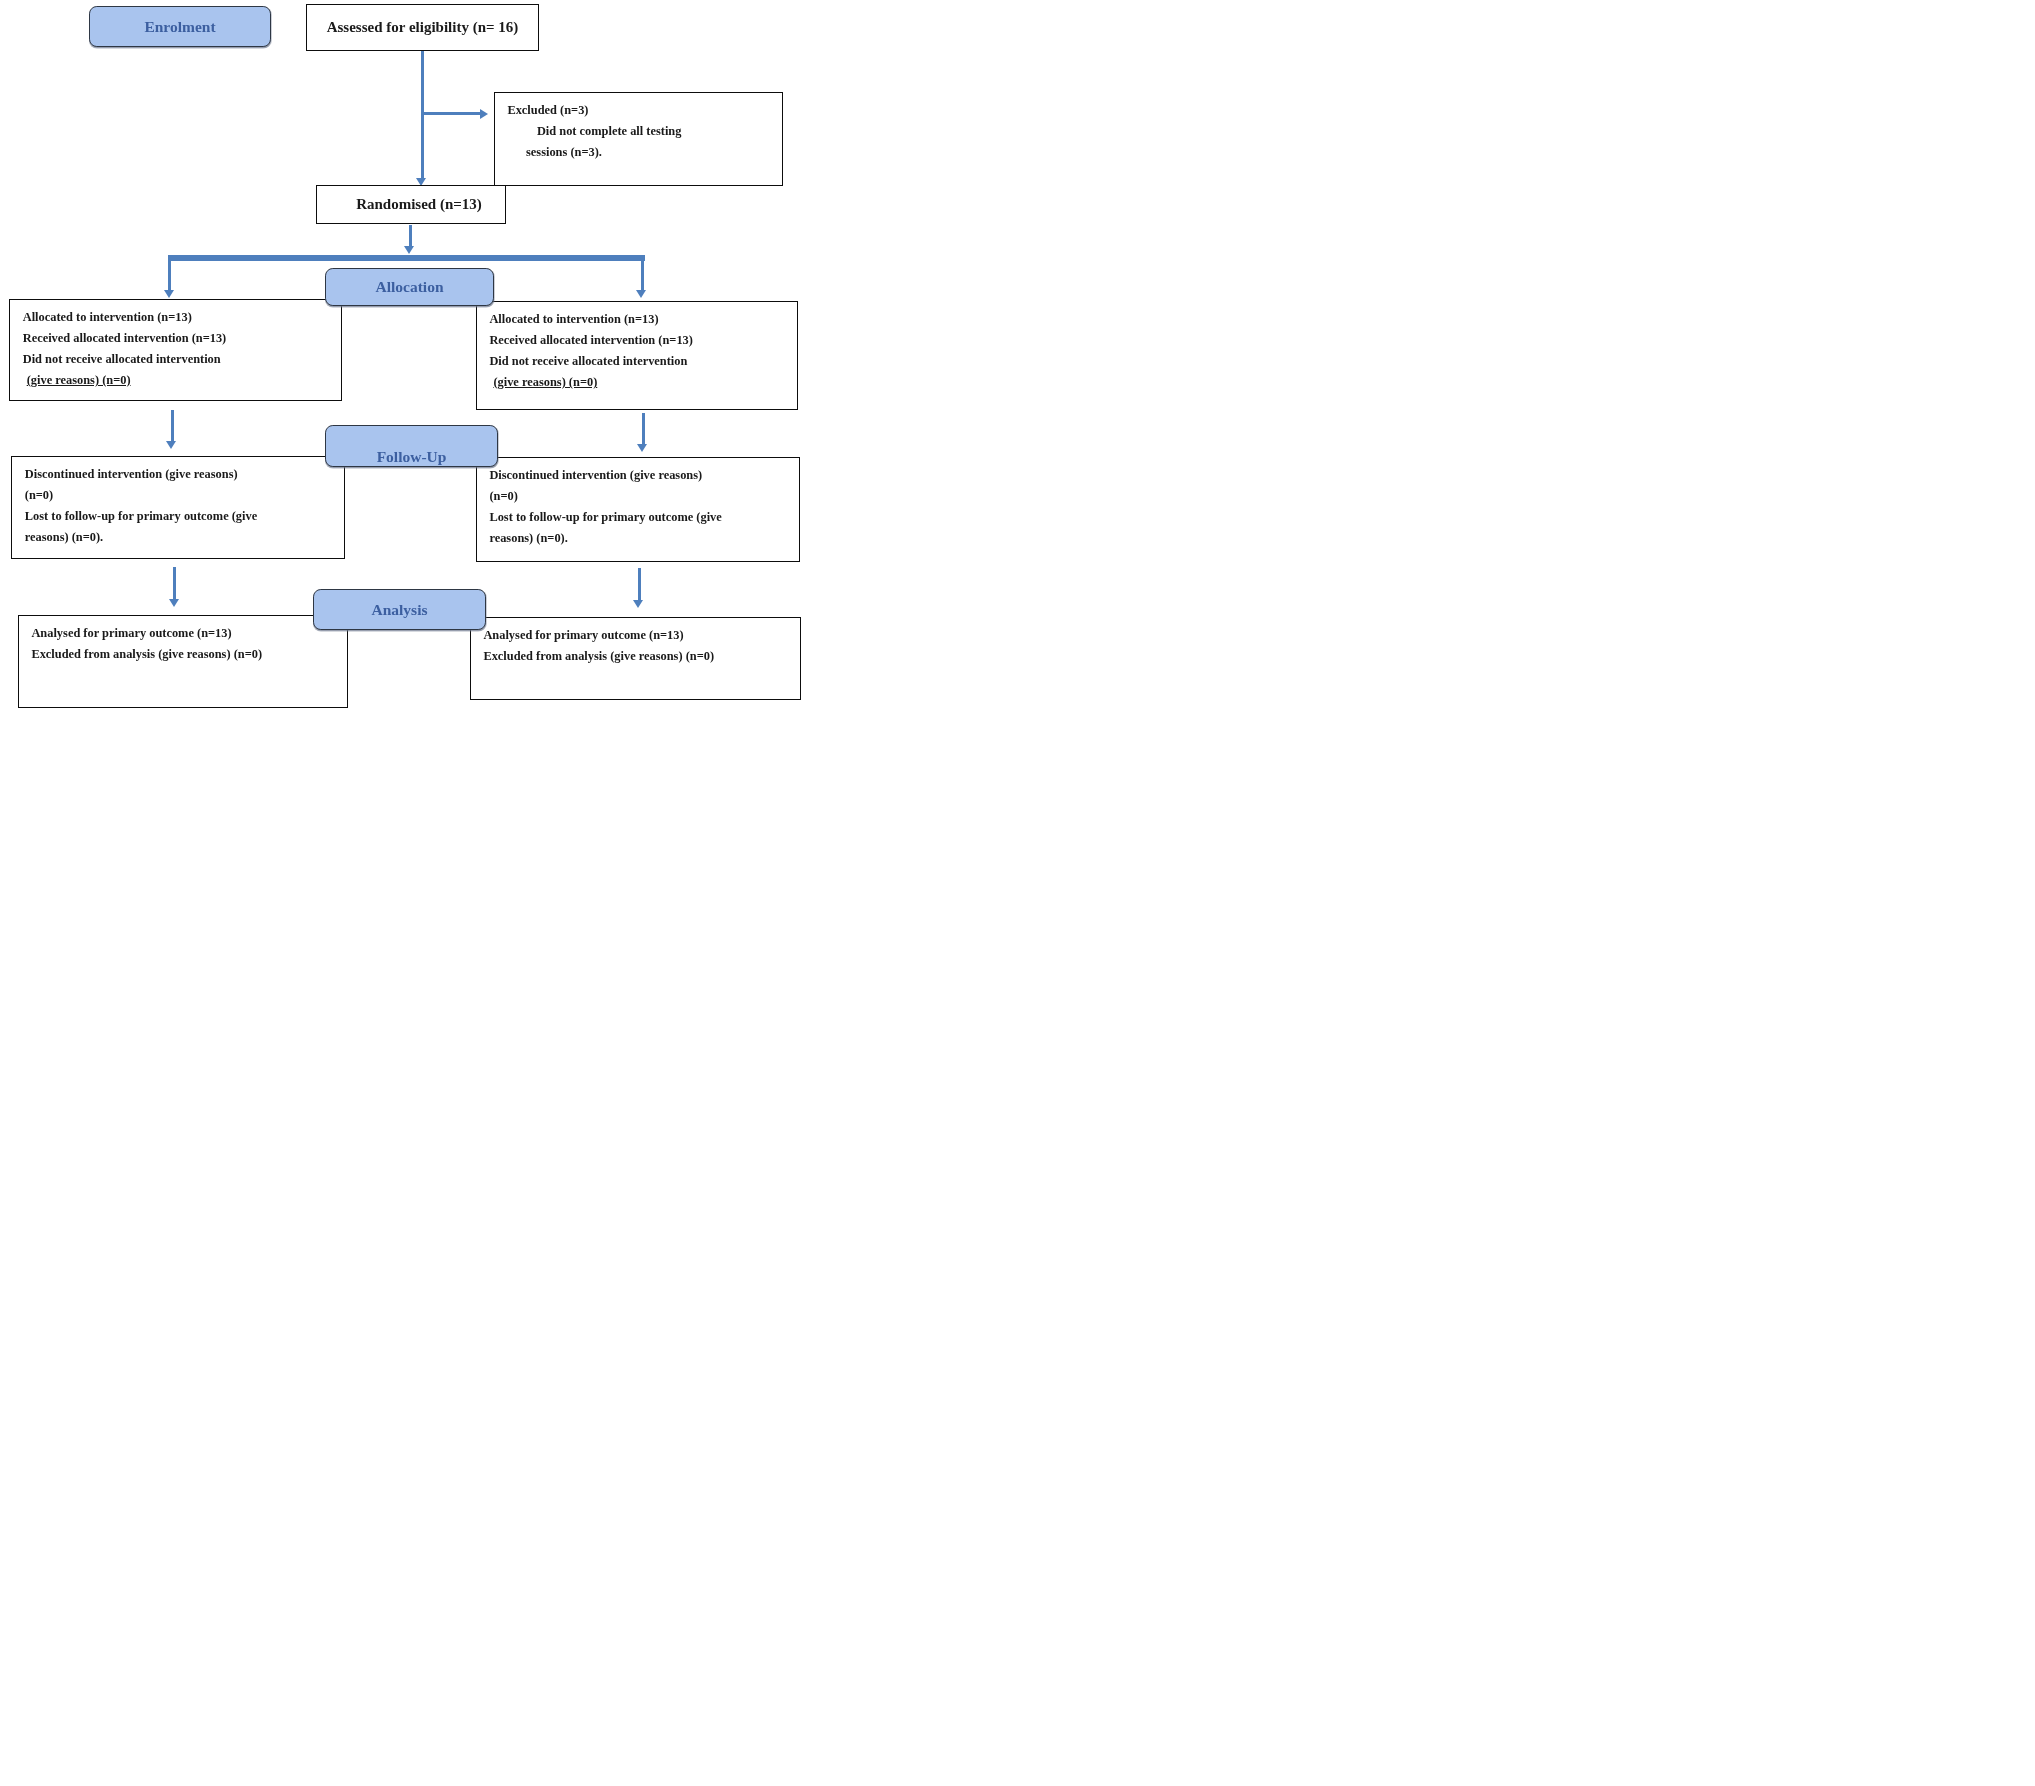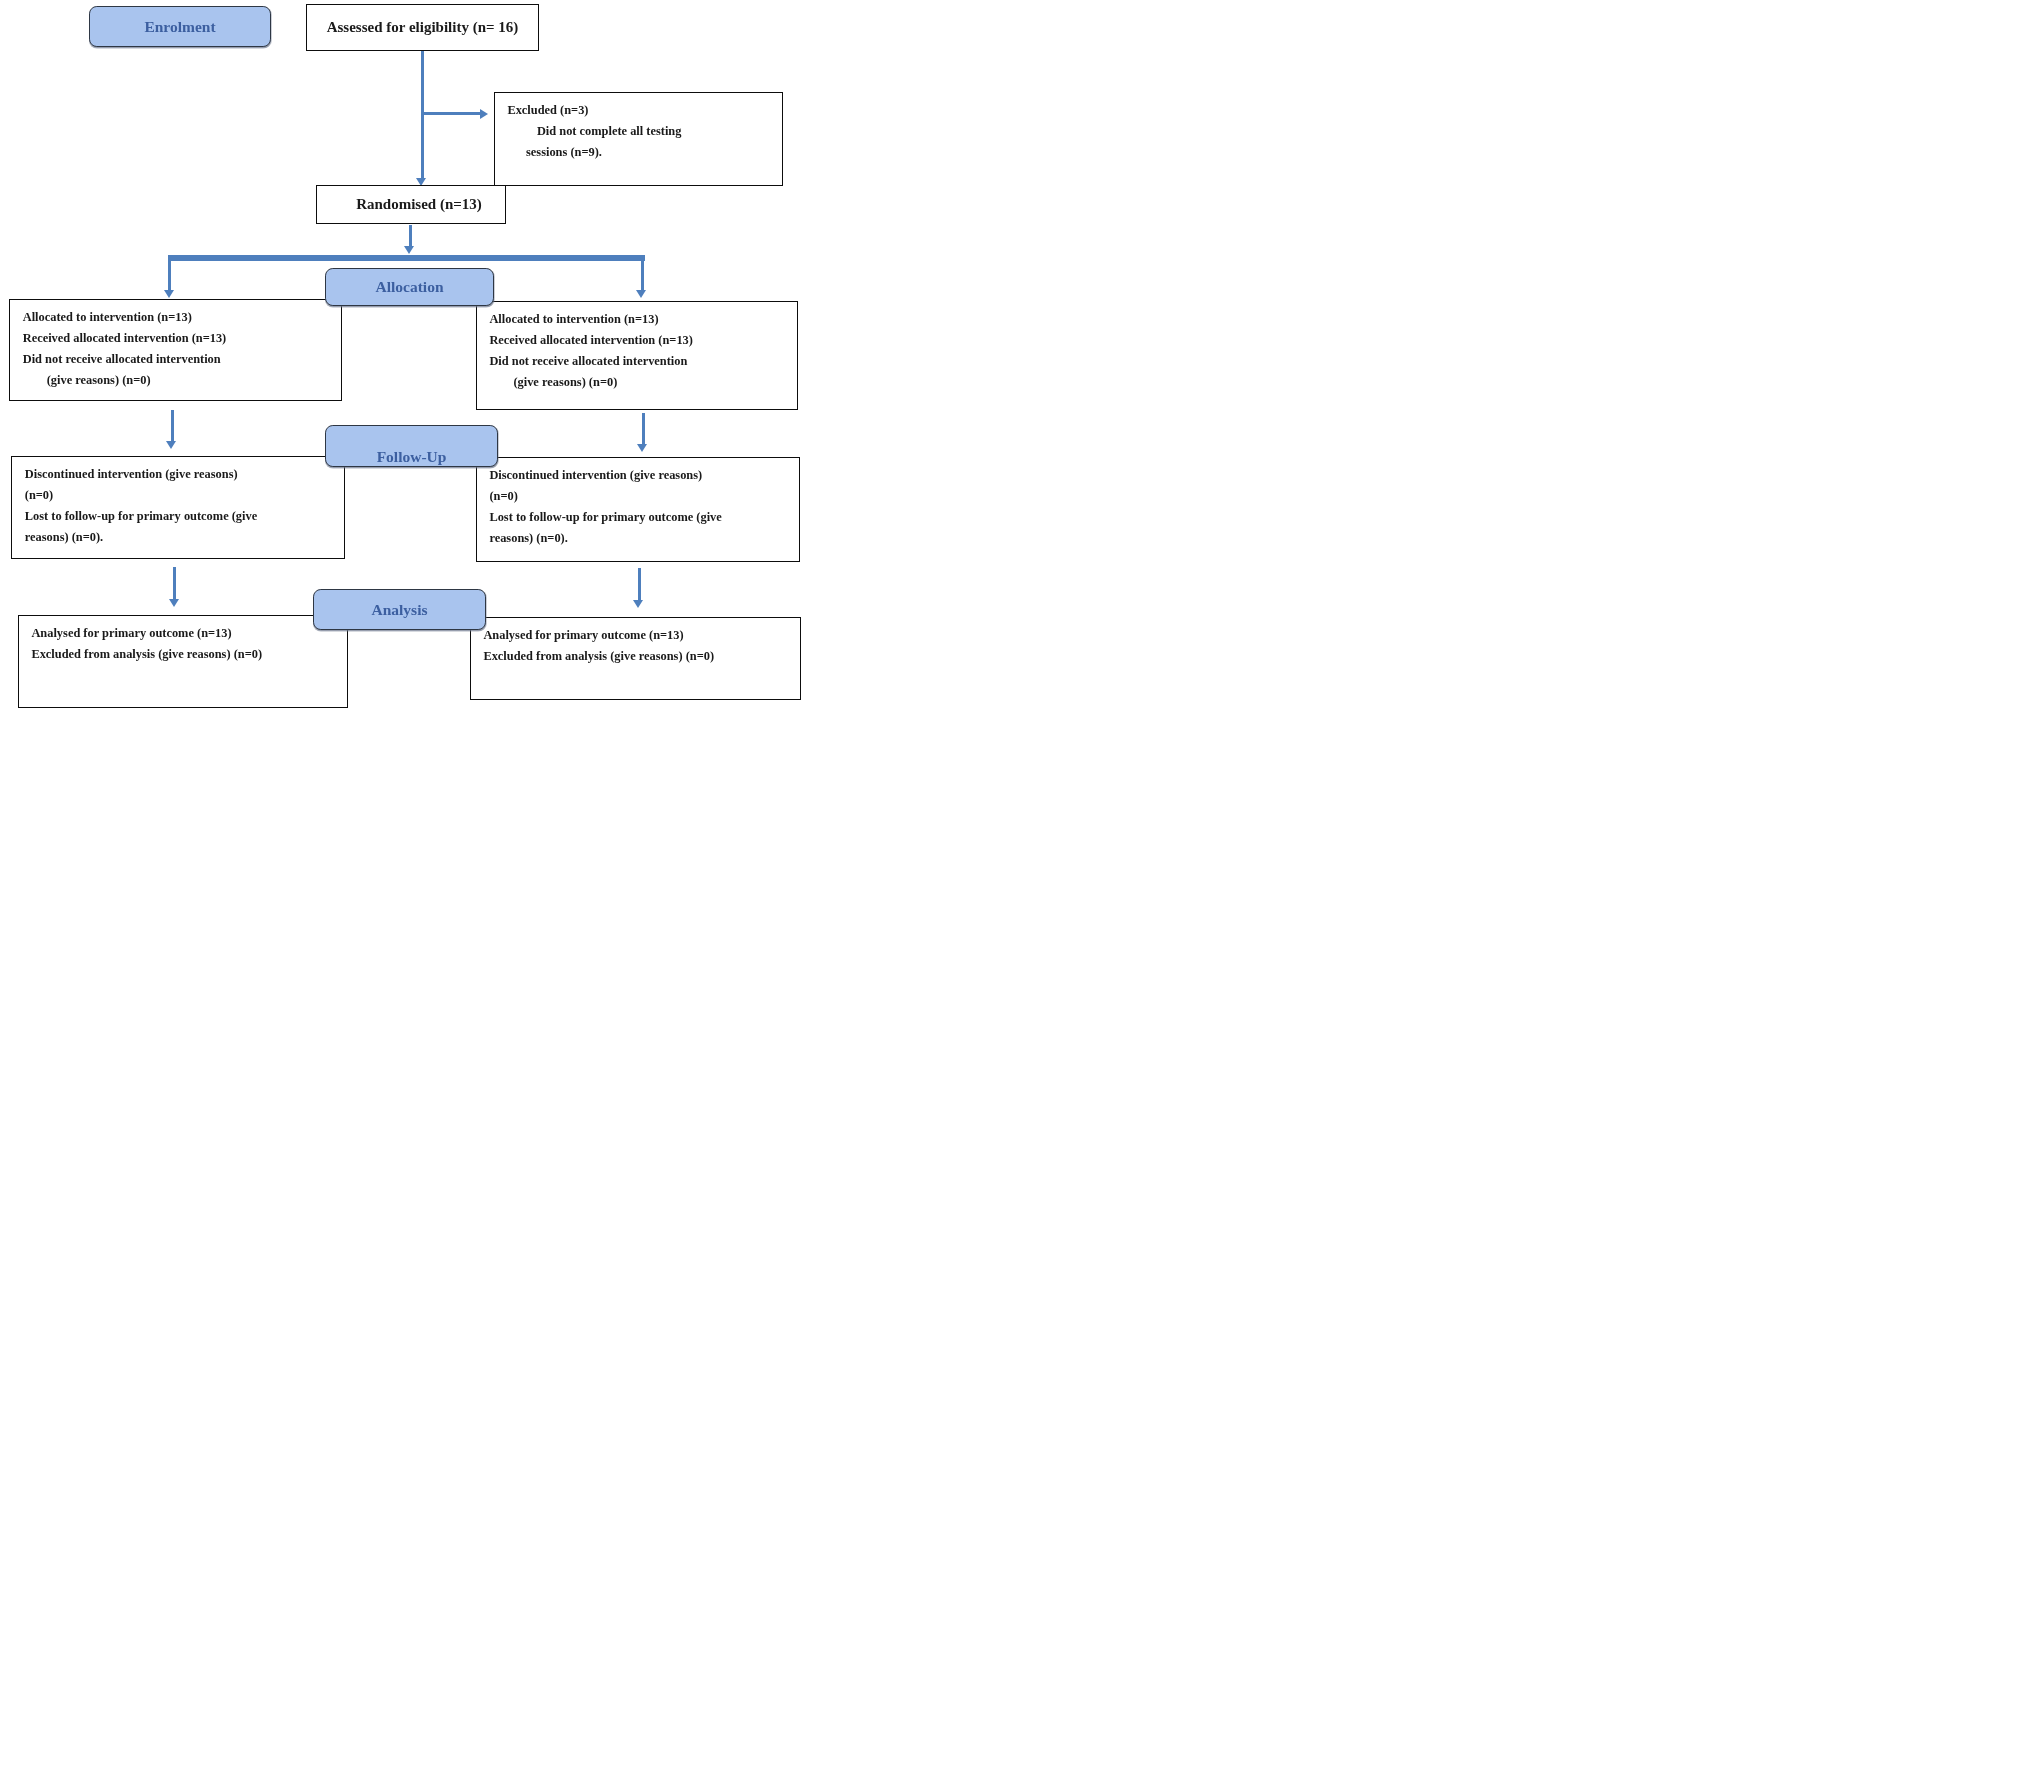--- a/index.html
+++ b/index.html
@@ -32,21 +32,21 @@
     background:#ffffff;
     border:1.6px solid var(--box-border);
     z-index:3;
     box-sizing:border-box;
     font-size:12.4px;font-weight:bold;color:var(--text);
   }
   .center-box{display:flex;align-items:center;justify-content:center;font-size:15px;}
   .text-box{padding:7.2px 4.1px 0 12.4px;line-height:21px;}
   .text-box .line{white-space:nowrap;}
   .line.ind-lg{}
-  .line.ind-sm{margin-left:24px;}
+  .line.ind-sm{margin-left:4px;text-decoration:underline;}
   .line.ind-x1{margin-left:29.5px;}
   .line.ind-x2{margin-left:18.6px;}
   .line.gap-top{}
 
   
   .arrow-v{position:absolute;width:2.6px;background:var(--arrow);z-index:2;}
   .arrow-h{position:absolute;height:2.6px;background:var(--arrow);z-index:2;}
   .split-bar{position:absolute;height:5.7px;background:var(--arrow);z-index:2;}
   .ah-down{position:absolute;width:0;height:0;
     border-left:5.7px solid transparent;border-right:5.7px solid transparent;
@@ -70,21 +70,21 @@
 
   <div class="arrow-v" style="left:421px;top:51px;height:128px;"></div>
   <div class="ah-down" style="left:416px;top:178px;"></div>
 
   <div class="arrow-h" style="left:423px;top:112px;width:57px;"></div>
   <div class="ah-right" style="left:480px;top:109px;"></div>
 
   <div class="white-box text-box" style="left:494px;top:70px;width:289px;height:94px;margin-top:22px;">
     <div class="line">Excluded (n=3)</div>
     <div class="line ind-x1">Did not complete all testing</div>
-    <div class="line ind-x2">sessions (n=9).</div>
+    <div class="line ind-x2">sessions (n=3).</div>
   </div>
 
   <div class="white-box center-box" style="left:316px;top:185px;width:190px;height:39px;padding-left:16px;">
     <span>Randomised (n=13)</span>
   </div>
 
   <div class="arrow-v" style="left:409px;top:225px;height:22px;"></div>
   <div class="ah-down" style="left:404px;top:246px;"></div>
 
   <div class="split-bar" style="left:168px;top:255px;width:477px;"></div>

